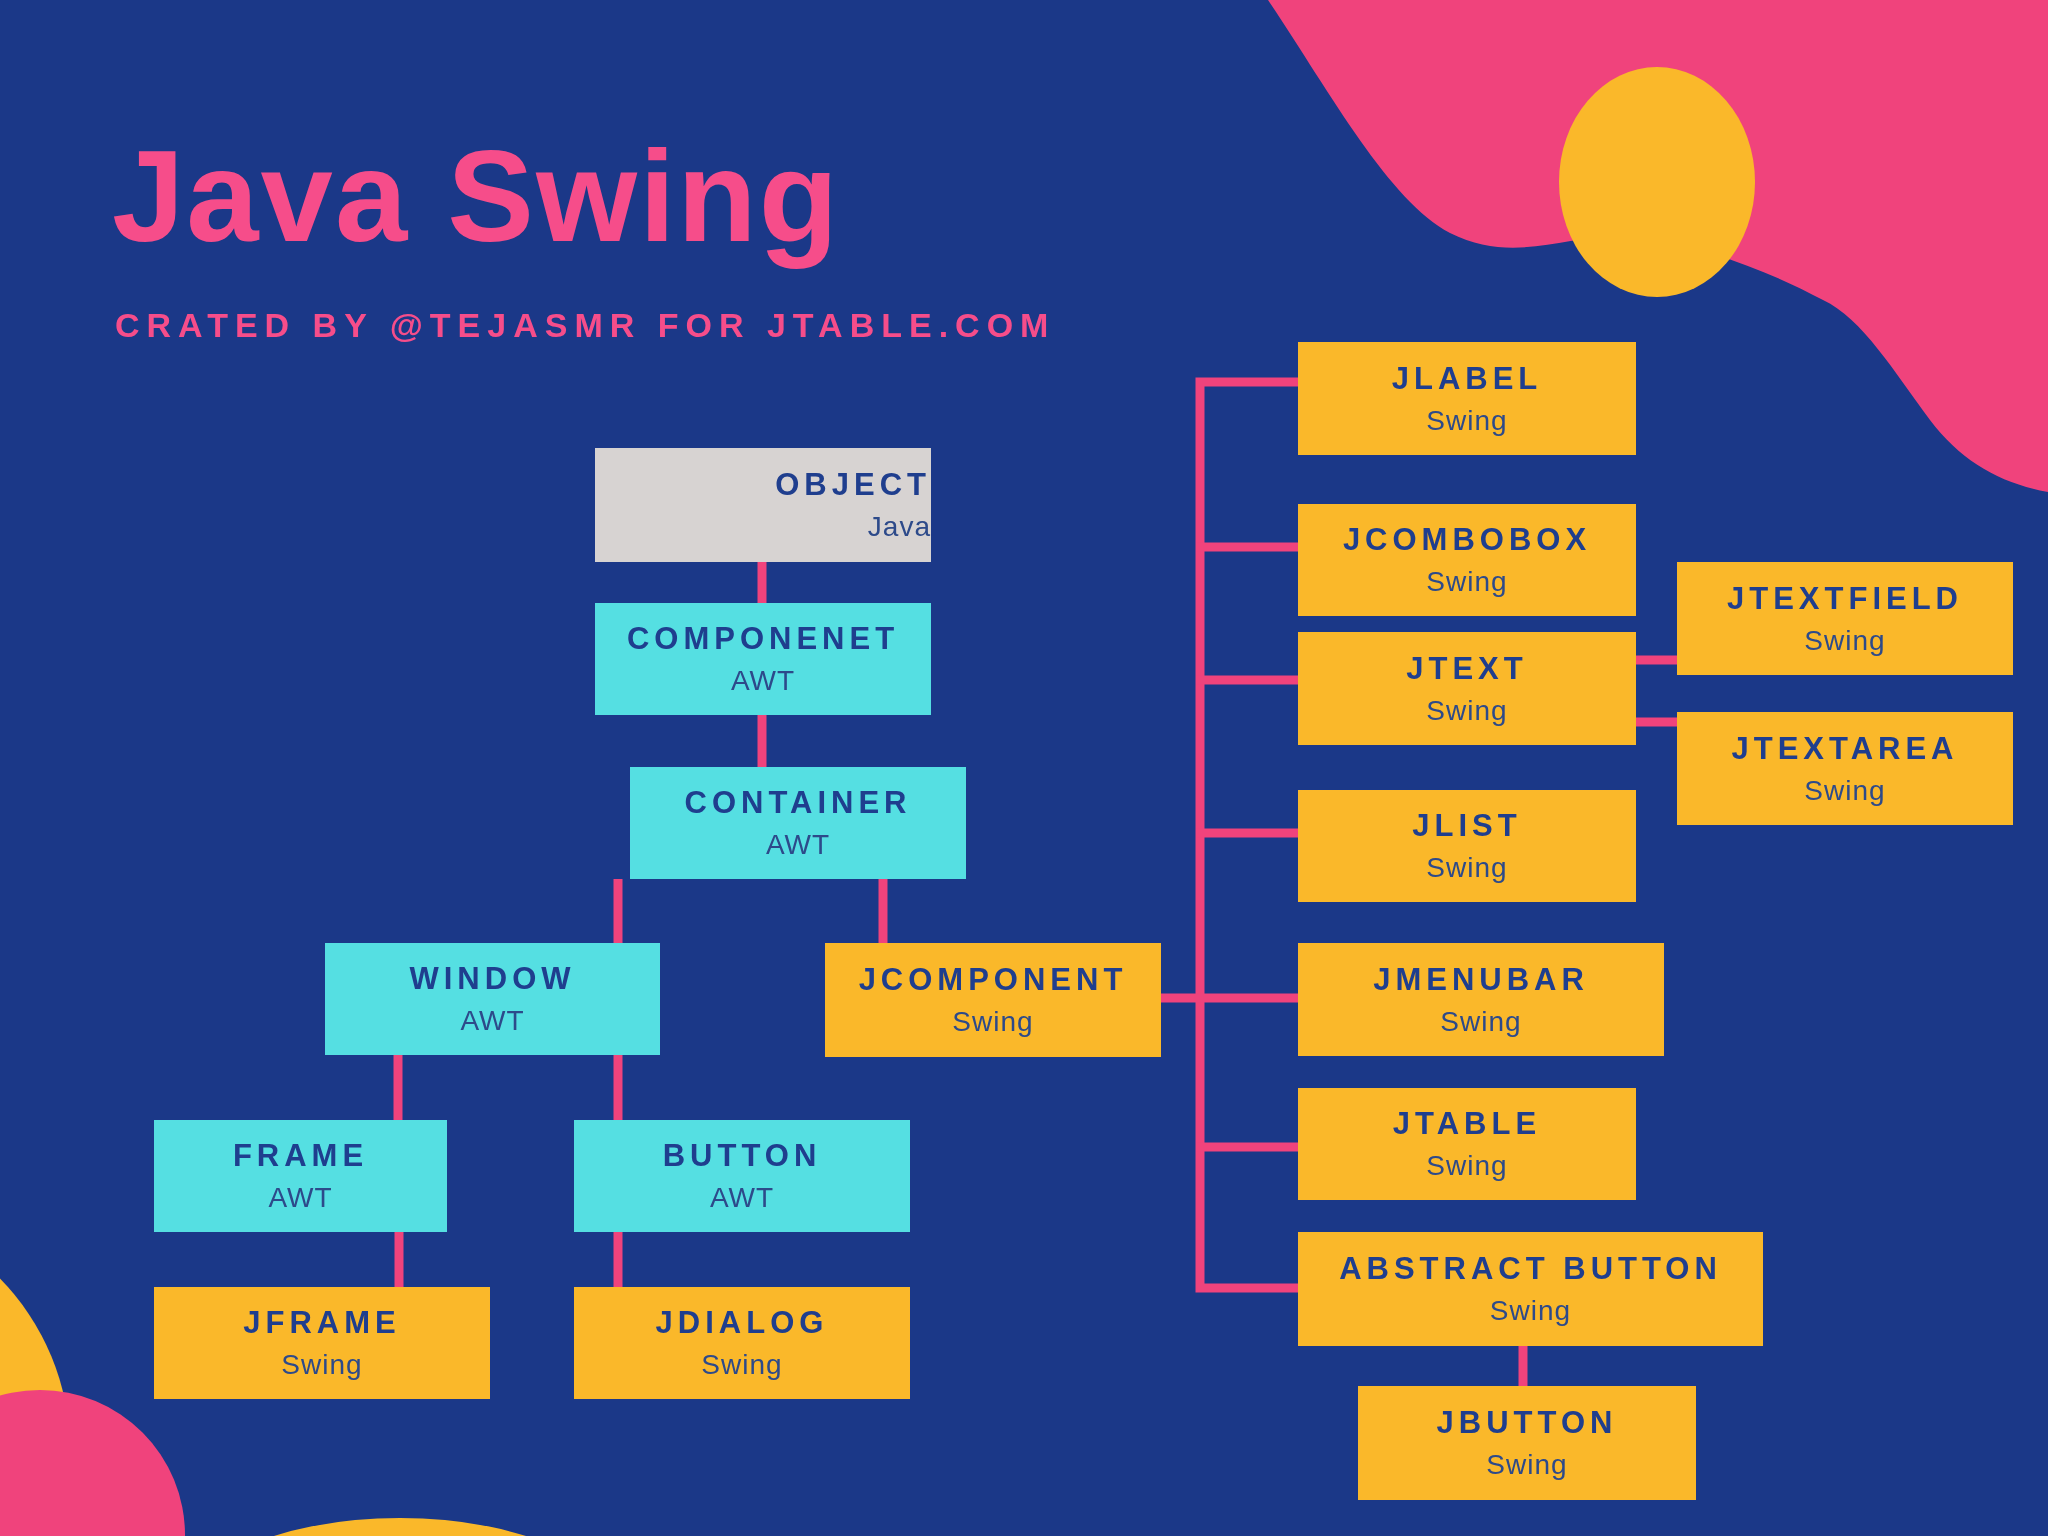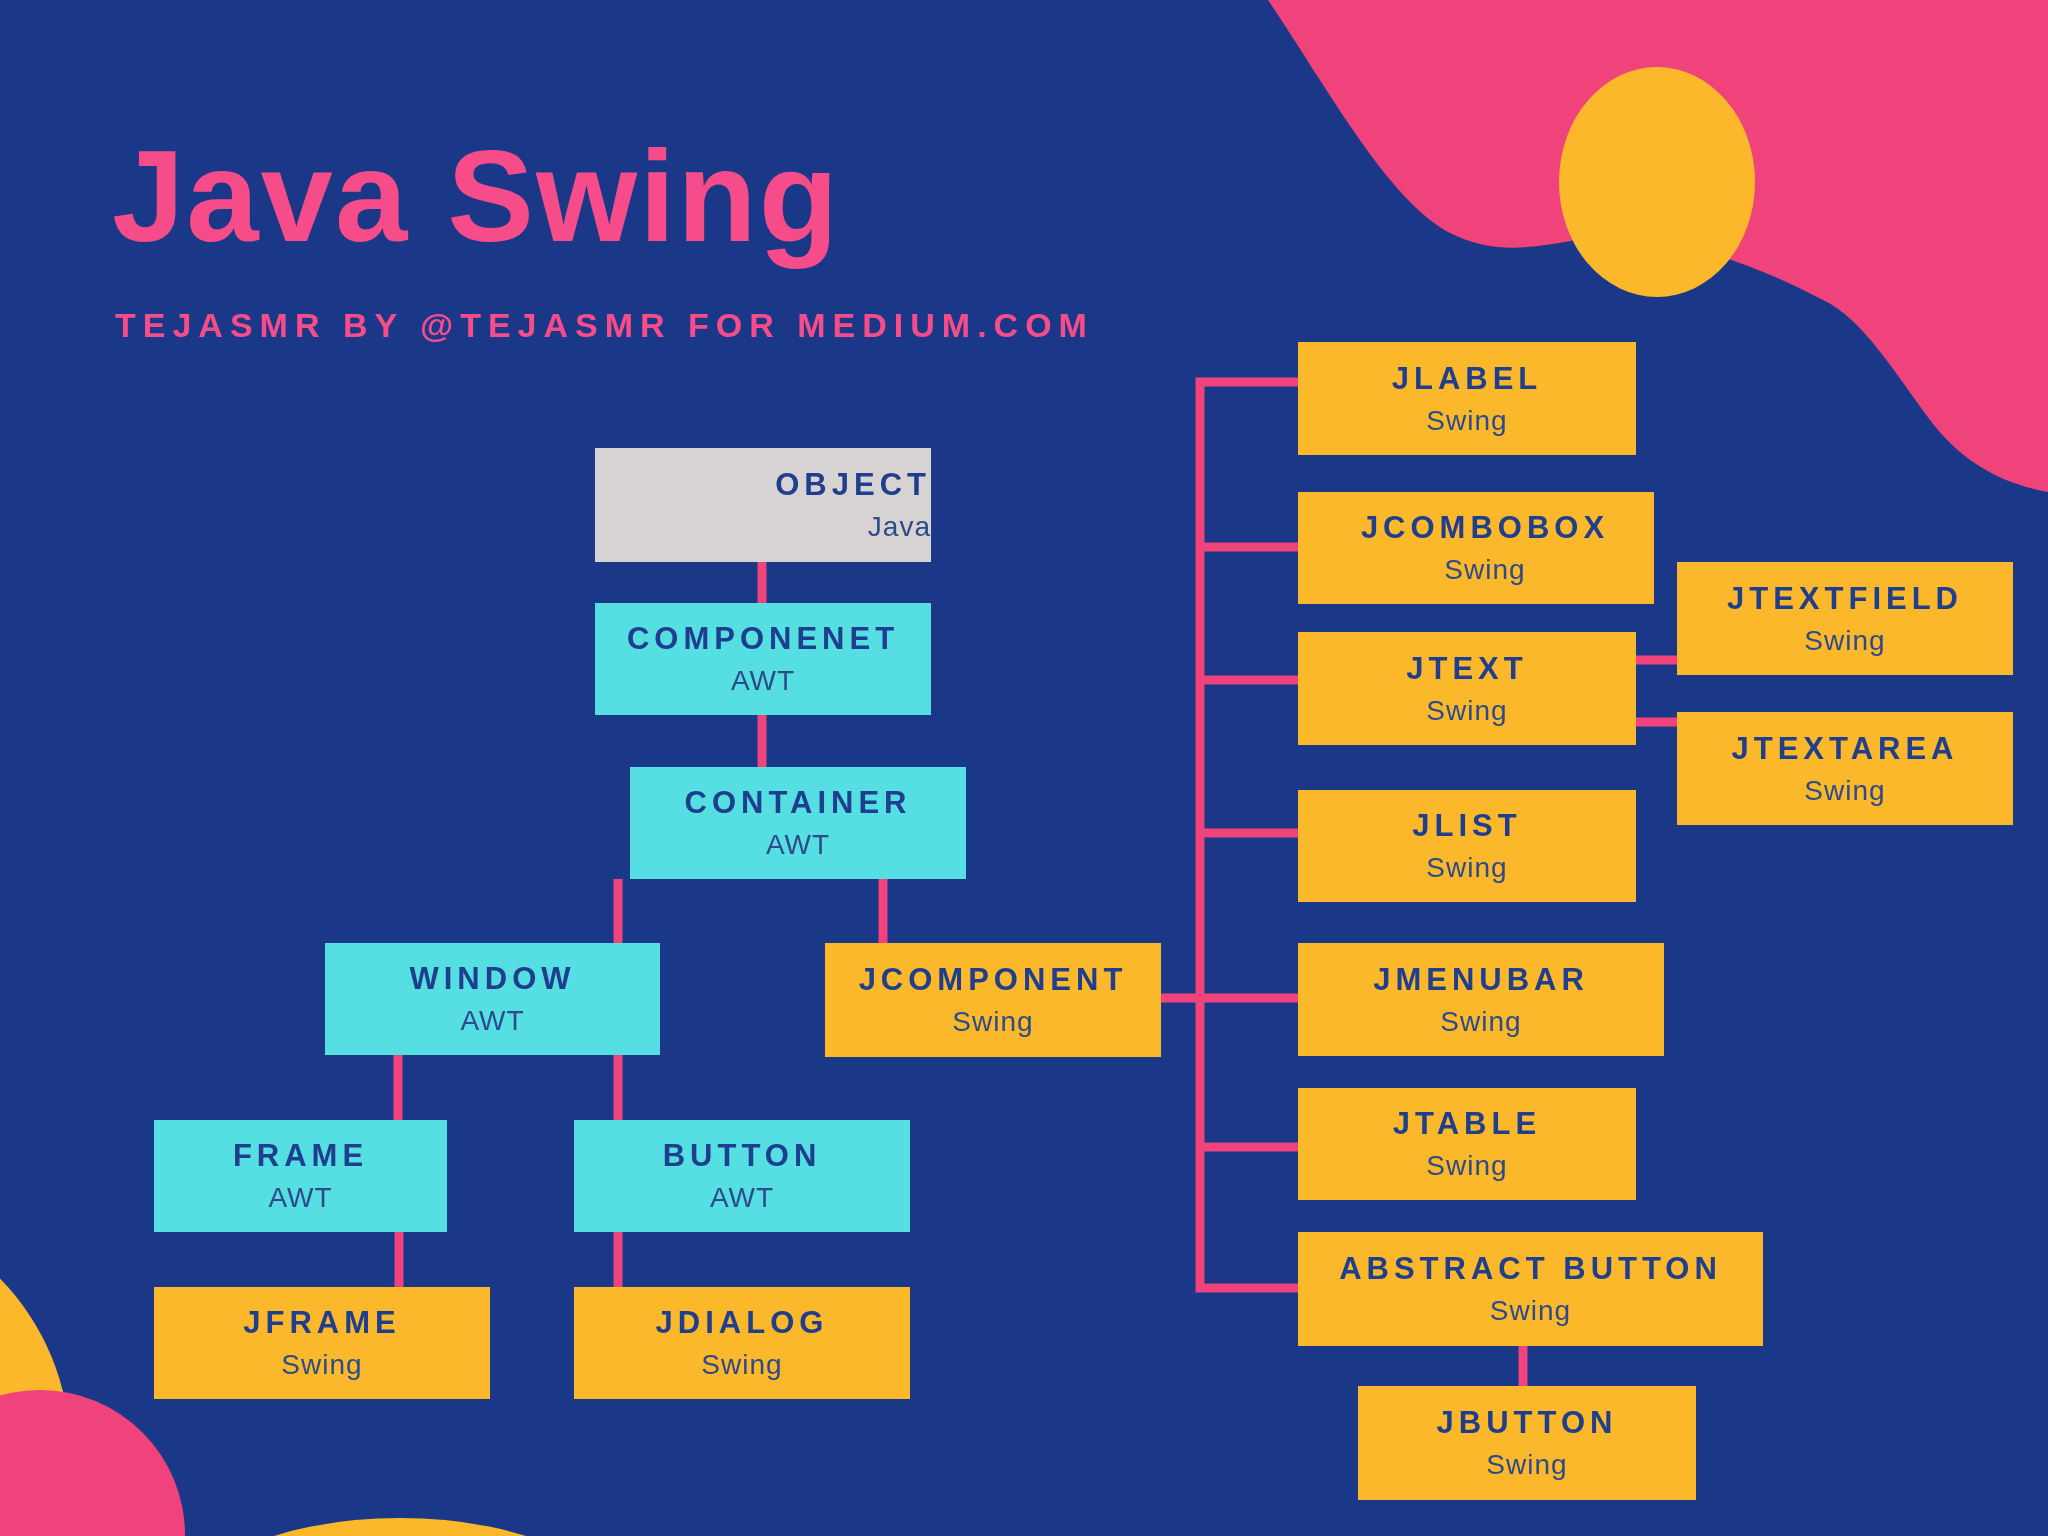--- a/index.html
+++ b/index.html
@@ -35,21 +35,21 @@
   .pos-object        {left:595px; top:448px; width:336px;height:114px;align-items:flex-end;}
   .pos-componenet    {left:595px; top:603px; width:336px;height:112px;}
   .pos-container     {left:630px; top:767px; width:336px;height:112px;}
   .pos-window        {left:325px; top:943px; width:335px;height:112px;}
   .pos-jcomponent    {left:825px; top:943px; width:336px;height:114px;}
   .pos-frame         {left:154px; top:1120px;width:293px;height:112px;}
   .pos-dialog        {left:574px; top:1120px;width:336px;height:112px;}
   .pos-jframe        {left:154px; top:1287px;width:336px;height:112px;}
   .pos-jdialog       {left:574px; top:1287px;width:336px;height:112px;}
   .pos-jlabel        {left:1298px;top:342px; width:338px;height:113px;}
-  .pos-jcombobox     {left:1298px;top:492px; width:338px;height:112px;padding-left:18px;}
+  .pos-jcombobox     {left:1298px;top:504px; width:338px;height:112px;}
   .pos-jtext         {left:1298px;top:632px; width:338px;height:113px;}
   .pos-jtextfield    {left:1677px;top:562px; width:336px;height:113px;}
   .pos-jtextarea     {left:1677px;top:712px; width:336px;height:113px;}
   .pos-jlist         {left:1298px;top:790px; width:338px;height:112px;}
   .pos-jmenubar      {left:1298px;top:943px; width:366px;height:113px;}
   .pos-jtable        {left:1298px;top:1088px;width:338px;height:112px;}
   .pos-abstractbutton{left:1298px;top:1232px;width:465px;height:114px;}
   .pos-jbutton       {left:1358px;top:1386px;width:338px;height:114px;}
 </style>
 </head>
@@ -84,21 +84,21 @@
     <line class="connector" x1="1196" y1="680" x2="1298" y2="680"></line>
     <line class="connector" x1="1196" y1="833" x2="1298" y2="833"></line>
     <line class="connector" x1="1161" y1="998" x2="1298" y2="998"></line>
     <line class="connector" x1="1196" y1="1147" x2="1298" y2="1147"></line>
     <line class="connector" x1="1636" y1="660" x2="1677" y2="660"></line>
     <line class="connector" x1="1636" y1="722" x2="1677" y2="722"></line>
     <line class="connector" x1="1523" y1="1346" x2="1523" y2="1386"></line>
   </svg>
 
   <div class="page-title">Java Swing</div>
-  <div class="page-subtitle">TEJASMR BY @TEJASMR FOR MEDIUM.COM</div>
+  <div class="page-subtitle">CRATED BY @TEJASMR FOR JTABLE.COM</div>
 
   <div class="node fill-gray pos-object">
     <div class="node-title">OBJECT</div>
     <div class="node-sub">Java</div>
   </div>
 
   <div class="node fill-cyan pos-componenet">
     <div class="node-title">COMPONENET</div>
     <div class="node-sub">AWT</div>
   </div>

